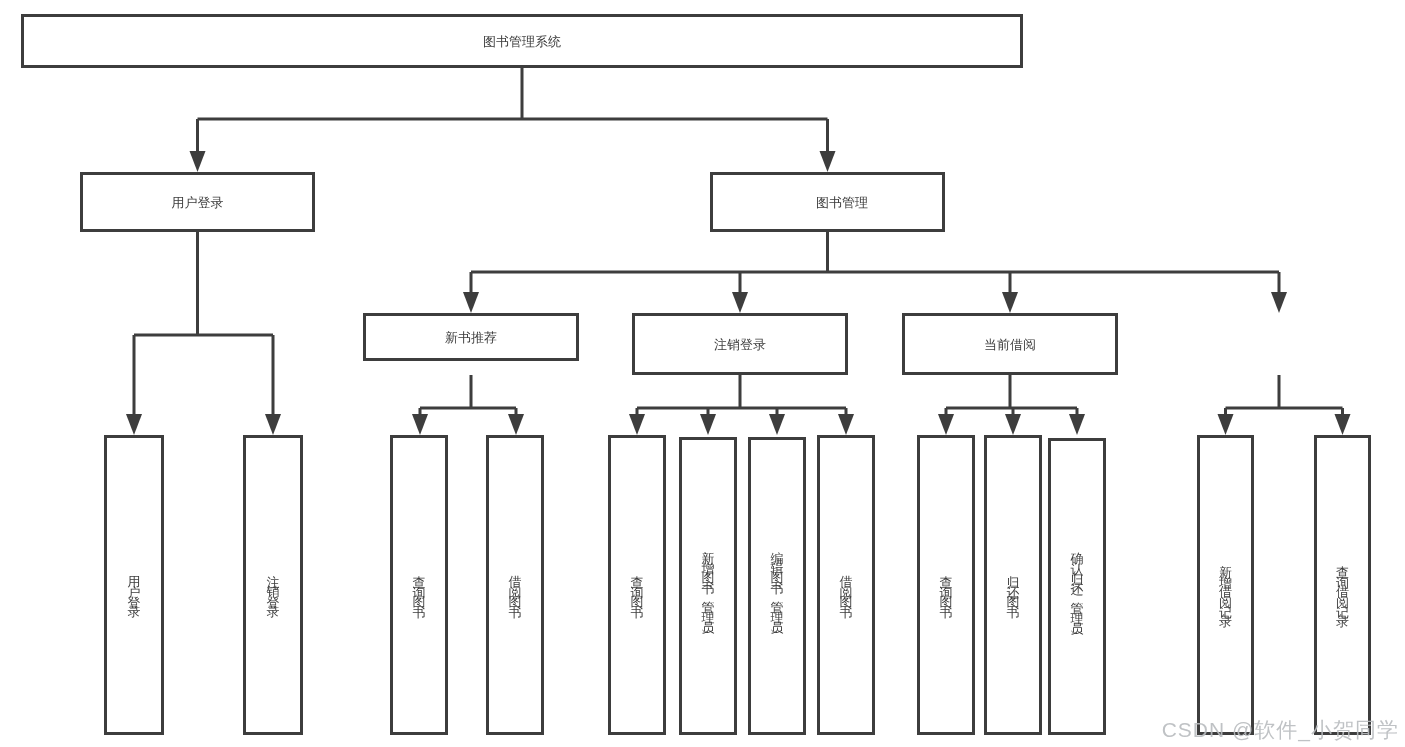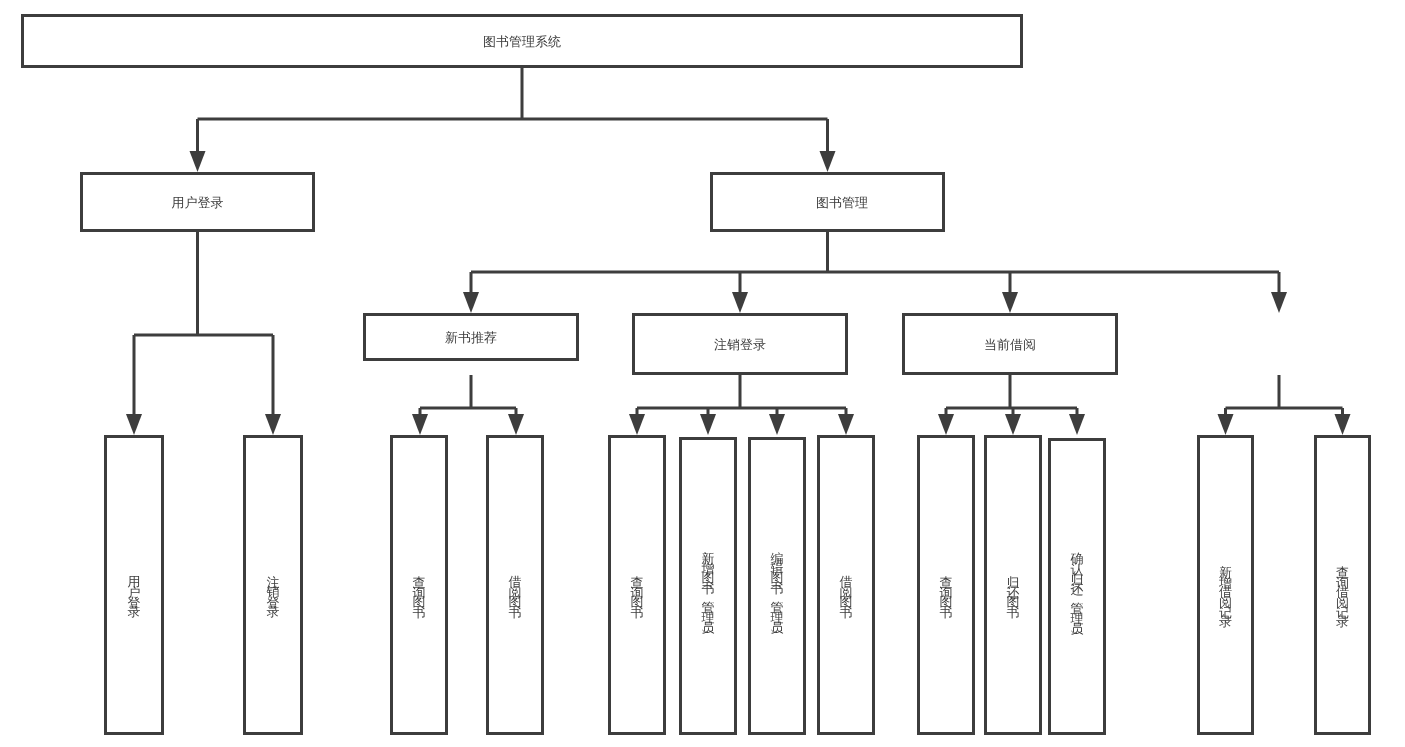--- a/index.html
+++ b/index.html
@@ -159,14 +159,15 @@
     <span>确认归还（管理员）</span>
   </div>
 
   <div class="node v" style="left:1197px; top:435px; width:57px; height:300px;">
     <span>新增借阅记录</span>
   </div>
   <div class="node v" style="left:1314px; top:435px; width:57px; height:300px;">
     <span>查询借阅记录</span>
   </div>
 
+  <div class="watermark">CSDN @软件_小贺同学</div>
 
 </div>
 
 </body></html>

